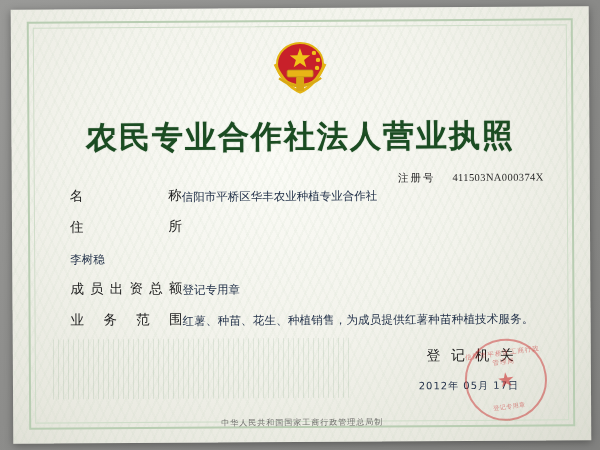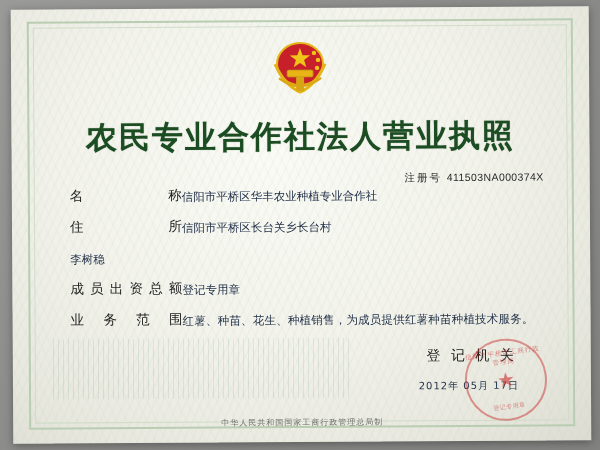--- a/index.html
+++ b/index.html
@@ -93,24 +93,24 @@
   #reg-line {
     position: absolute;
     top: 164px;
     right: 46px;
     font-size: 10.5px;
     color: #2a2a2a;
     white-space: nowrap;
   }
   #reg-line .reg-label {
     letter-spacing: 2px;
-    margin-right: 2px;
+    margin-right: 14px;
   }
   #reg-line .reg-value {
-    font-family: Liberation Sans, sans-serif;
+    font-family: Liberation Serif, serif;
     font-size: 10.5px;
     letter-spacing: 0.4px;
   }
 
   
   #fields {
     position: absolute;
     top: 178px;
     left: 58px;
     right: 46px;
@@ -270,21 +270,20 @@
           <span>称</span>
         </div>
         <div class="field-value">信阳市平桥区华丰农业种植专业合作社</div>
       </div>
 
       <div class="field-row">
         <div class="field-label spread">
           <span>住</span>
           <span>所</span>
         </div>
-        <div class="field-value">信阳市平桥区长台关乡长台村</div>
       </div>
 
       <div class="field-row">
         <div class="field-value">李树稳</div>
       </div>
 
       <div class="field-row">
         <div class="field-label spread">
           <span>成</span>
           <span>员</span>

